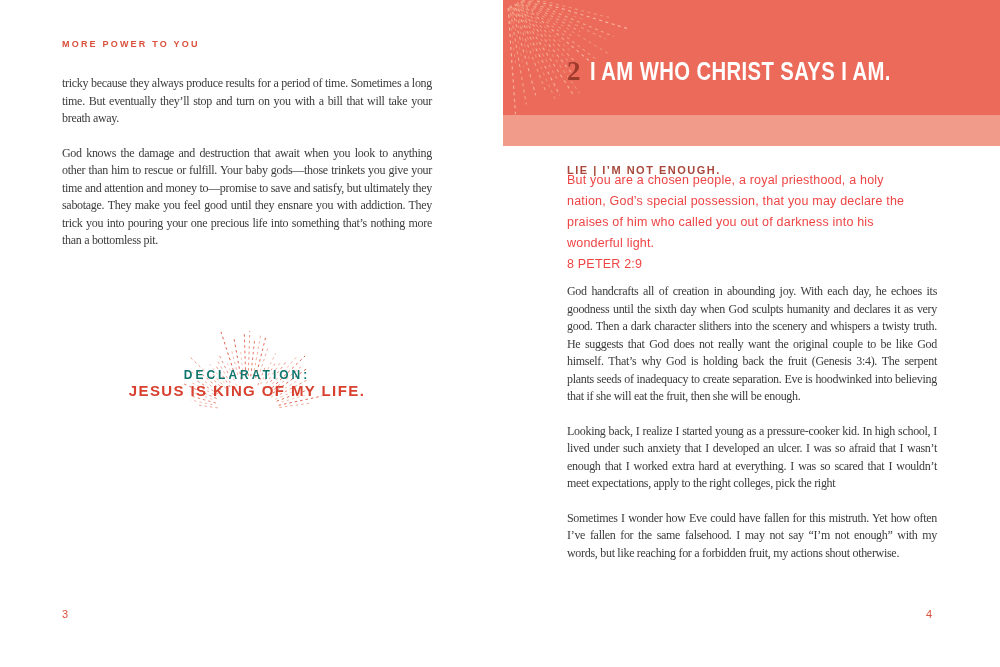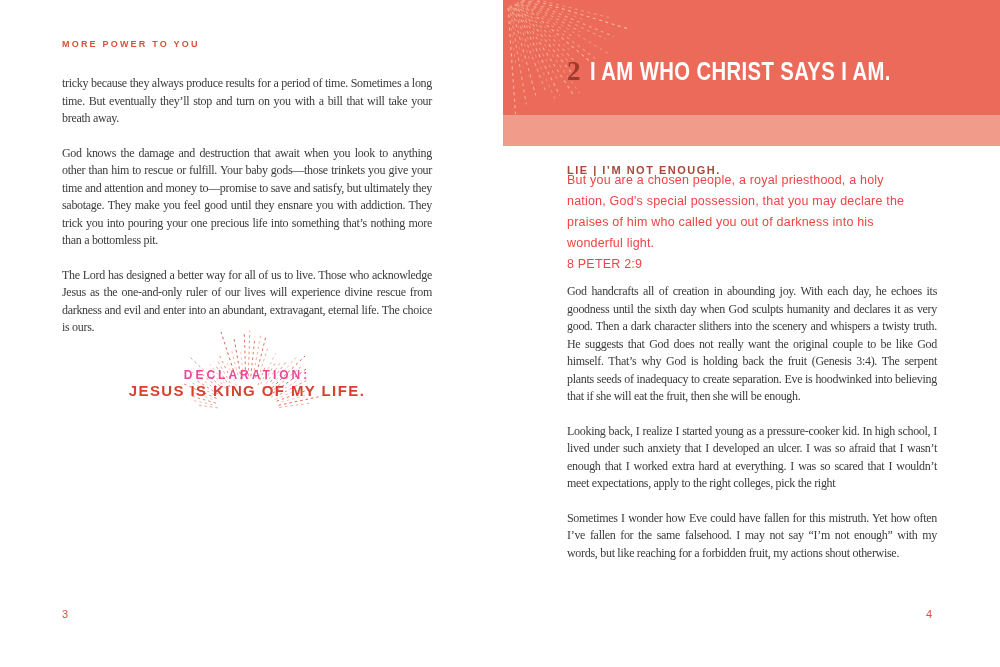--- a/index.html
+++ b/index.html
@@ -15,21 +15,21 @@
     font-family:"Liberation Sans",sans-serif;font-weight:bold;font-size:9px;
     letter-spacing:2.2px;color:#d9503c;}
   .bodycopy{width:370px;}
   .bodycopy p{margin:9px 0 17px 0;font-size:12px;line-height:17.5px;
     letter-spacing:-0.3px;color:#3b3b3b;text-align:justify;}
   .lp-body{position:absolute;left:62px;top:66px;}
   .lp-declaration{position:absolute;left:62px;top:330px;width:370px;text-align:center;}
   .burst-svg{display:block;margin:0 auto;position:relative;z-index:0;}
   .declaration-label{position:relative;z-index:1;margin-top:-48px;
     font-family:"Liberation Sans",sans-serif;font-weight:bold;font-size:12px;
-    letter-spacing:3px;color:#ec4899;}
+    letter-spacing:3px;color:#0f766e;}
   .declaration-text{position:relative;z-index:1;margin-top:0;
     font-family:"Liberation Sans",sans-serif;font-weight:bold;font-size:15px;
     letter-spacing:1.4px;color:#d8402f;}
   .pagenum{position:absolute;top:608px;font-family:"Liberation Sans",sans-serif;
     font-size:11px;color:#d9503c;}
   .pagenum-left{left:62px;}
   .pagenum-right{left:426px;}
 
   
   .chapter-header{position:absolute;left:3px;right:0;top:0;height:115px;
@@ -59,21 +59,20 @@
 
 <div class="spread">
 
   <section class="page page-left">
 
     <div class="running-header">MORE POWER TO YOU</div>
 
     <div class="lp-body bodycopy">
       <p>tricky because they always produce results for a period of time. Sometimes a long time. But eventually they’ll stop and turn on you with a bill that will take your breath away.</p>
       <p>God knows the damage and destruction that await when you look to anything other than him to rescue or fulfill. Your baby gods—those trinkets you give your time and attention and money to—promise to save and satisfy, but ultimately they sabotage. They make you feel good until they ensnare you with addiction. They trick you into pouring your one precious life into something that’s nothing more than a bottomless pit.</p>
-      <p>The Lord has designed a better way for all of us to live. Those who acknowledge Jesus as the one-and-only ruler of our lives will experience divine rescue from darkness and evil and enter into an abundant, extravagant, eternal life. The choice is ours.</p>
     </div>
 
     <div class="lp-declaration">
       <svg class="burst-svg" width="220" height="86" viewBox="0 0 220 86">
           <line x1="80.8" y1="77.9" x2="61.2" y2="75.1" stroke="#e2604d" stroke-width="1" stroke-dasharray="2.5 3" opacity="0.56"></line>
           <line x1="75.6" y1="74.7" x2="53.6" y2="70.0" stroke="#ee907e" stroke-width="1" stroke-dasharray="2.5 3" opacity="0.61"></line>
           <line x1="78.9" y1="73.1" x2="52.3" y2="65.5" stroke="#d95843" stroke-width="1" stroke-dasharray="2.5 3" opacity="0.70"></line>
           <line x1="75.4" y1="69.4" x2="54.4" y2="61.7" stroke="#f2a893" stroke-width="1" stroke-dasharray="2.5 3" opacity="0.61"></line>
           <line x1="79.6" y1="68.5" x2="46.9" y2="53.9" stroke="#e2604d" stroke-width="1" stroke-dasharray="2.5 3" opacity="0.83"></line>
           <line x1="77.0" y1="64.5" x2="54.1" y2="52.3" stroke="#ee907e" stroke-width="1" stroke-dasharray="2.5 3" opacity="0.67"></line>

